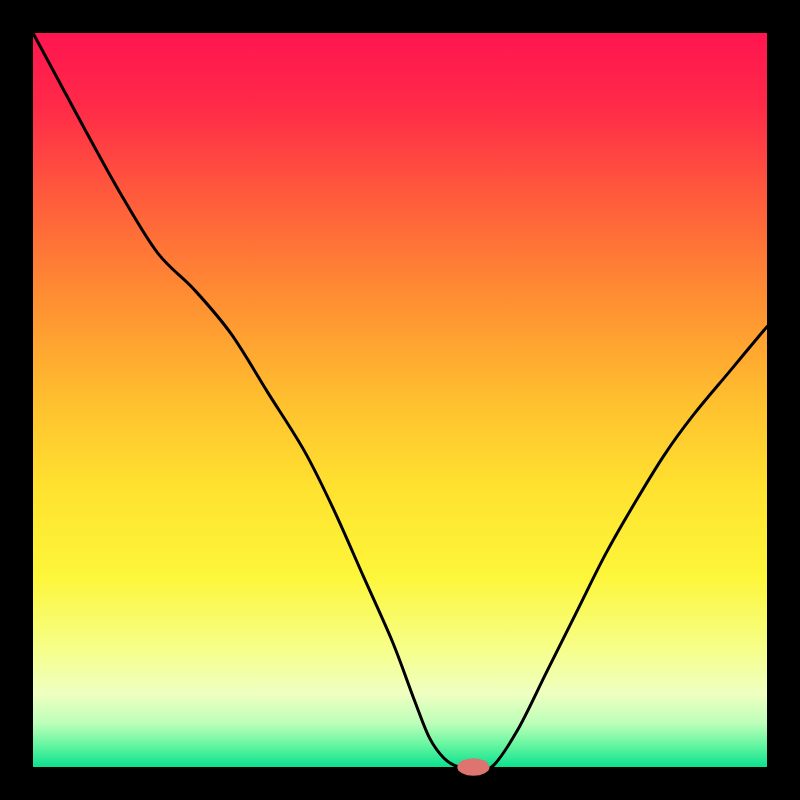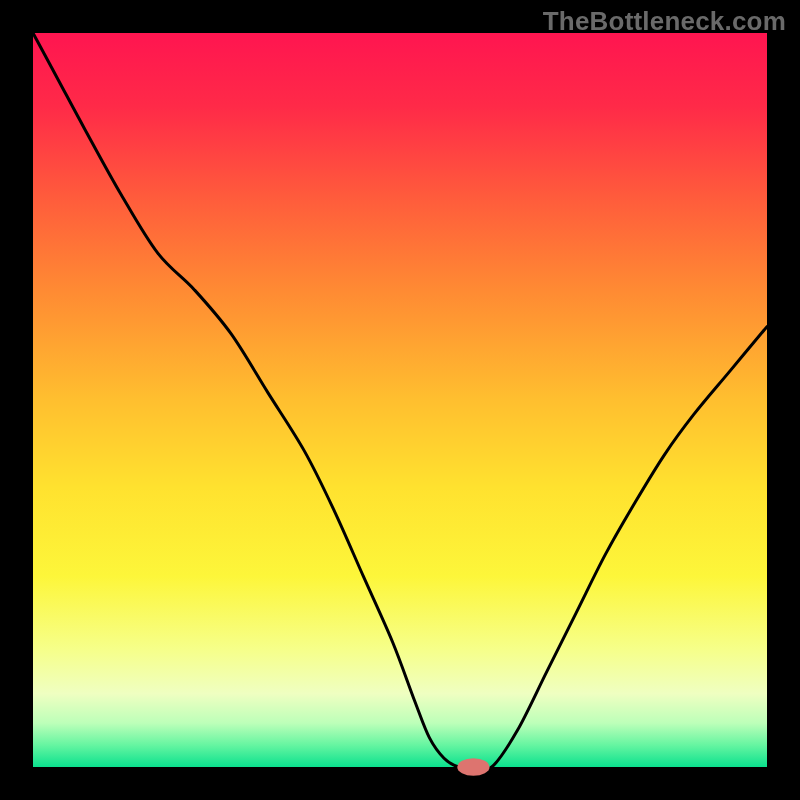--- a/index.html
+++ b/index.html
@@ -60,14 +60,13 @@
 
     <rect id="plotBg" x="33" y="33" width="734" height="734" fill="url(#heat)"></rect>
 
     <g clip-path="url(#plotClip)">
       <path id="curvePath" d="M 33.00 33.00 C 37.28 40.95 50.13 64.81 58.69 80.71 C 67.25 96.61 73.98 109.46 84.38 128.42 C 94.78 147.38 108.85 173.68 121.08 194.48 C 133.31 215.28 145.55 237.30 157.78 253.20 C 170.01 269.10 182.25 276.44 194.48 289.90 C 206.71 303.36 218.95 316.81 231.18 333.94 C 243.41 351.07 255.65 373.09 267.88 392.66 C 280.11 412.23 293.57 431.81 304.58 451.38 C 315.59 470.95 324.15 489.30 333.94 510.10 C 343.73 530.90 353.51 554.14 363.30 576.16 C 373.09 598.18 384.10 621.42 392.66 642.22 C 401.22 663.02 408.56 685.04 414.68 700.94 C 420.80 716.84 424.47 728.10 429.36 737.64 C 434.25 747.18 439.15 753.30 444.04 758.19 C 448.93 763.09 453.83 765.53 458.72 767.00 C 463.61 768.47 467.89 767.00 473.40 767.00 C 478.90 767.00 484.41 773.12 491.75 767.00 C 499.09 760.88 508.27 746.20 517.44 730.30 C 526.62 714.40 537.01 691.15 546.80 671.58 C 556.59 652.01 566.37 632.43 576.16 612.86 C 585.95 593.29 595.73 572.49 605.52 554.14 C 615.31 535.79 625.09 519.27 634.88 502.76 C 644.67 486.25 654.45 469.73 664.24 455.05 C 674.03 440.37 682.59 428.75 693.60 414.68 C 704.61 400.61 718.07 385.32 730.30 370.64 C 742.53 355.96 760.88 333.94 767.00 326.60 " fill="none" stroke="#000000" stroke-width="3" stroke-linejoin="round" stroke-linecap="round"></path>
     </g>
 
     <ellipse id="markerDot" cx="473.40" cy="767.00" rx="16.15" ry="8.81" fill="#dd746f"></ellipse>
   </svg>
 
-  <div class="watermark">TheBottleneck.com</div>
 </div>
 
 </body></html>

